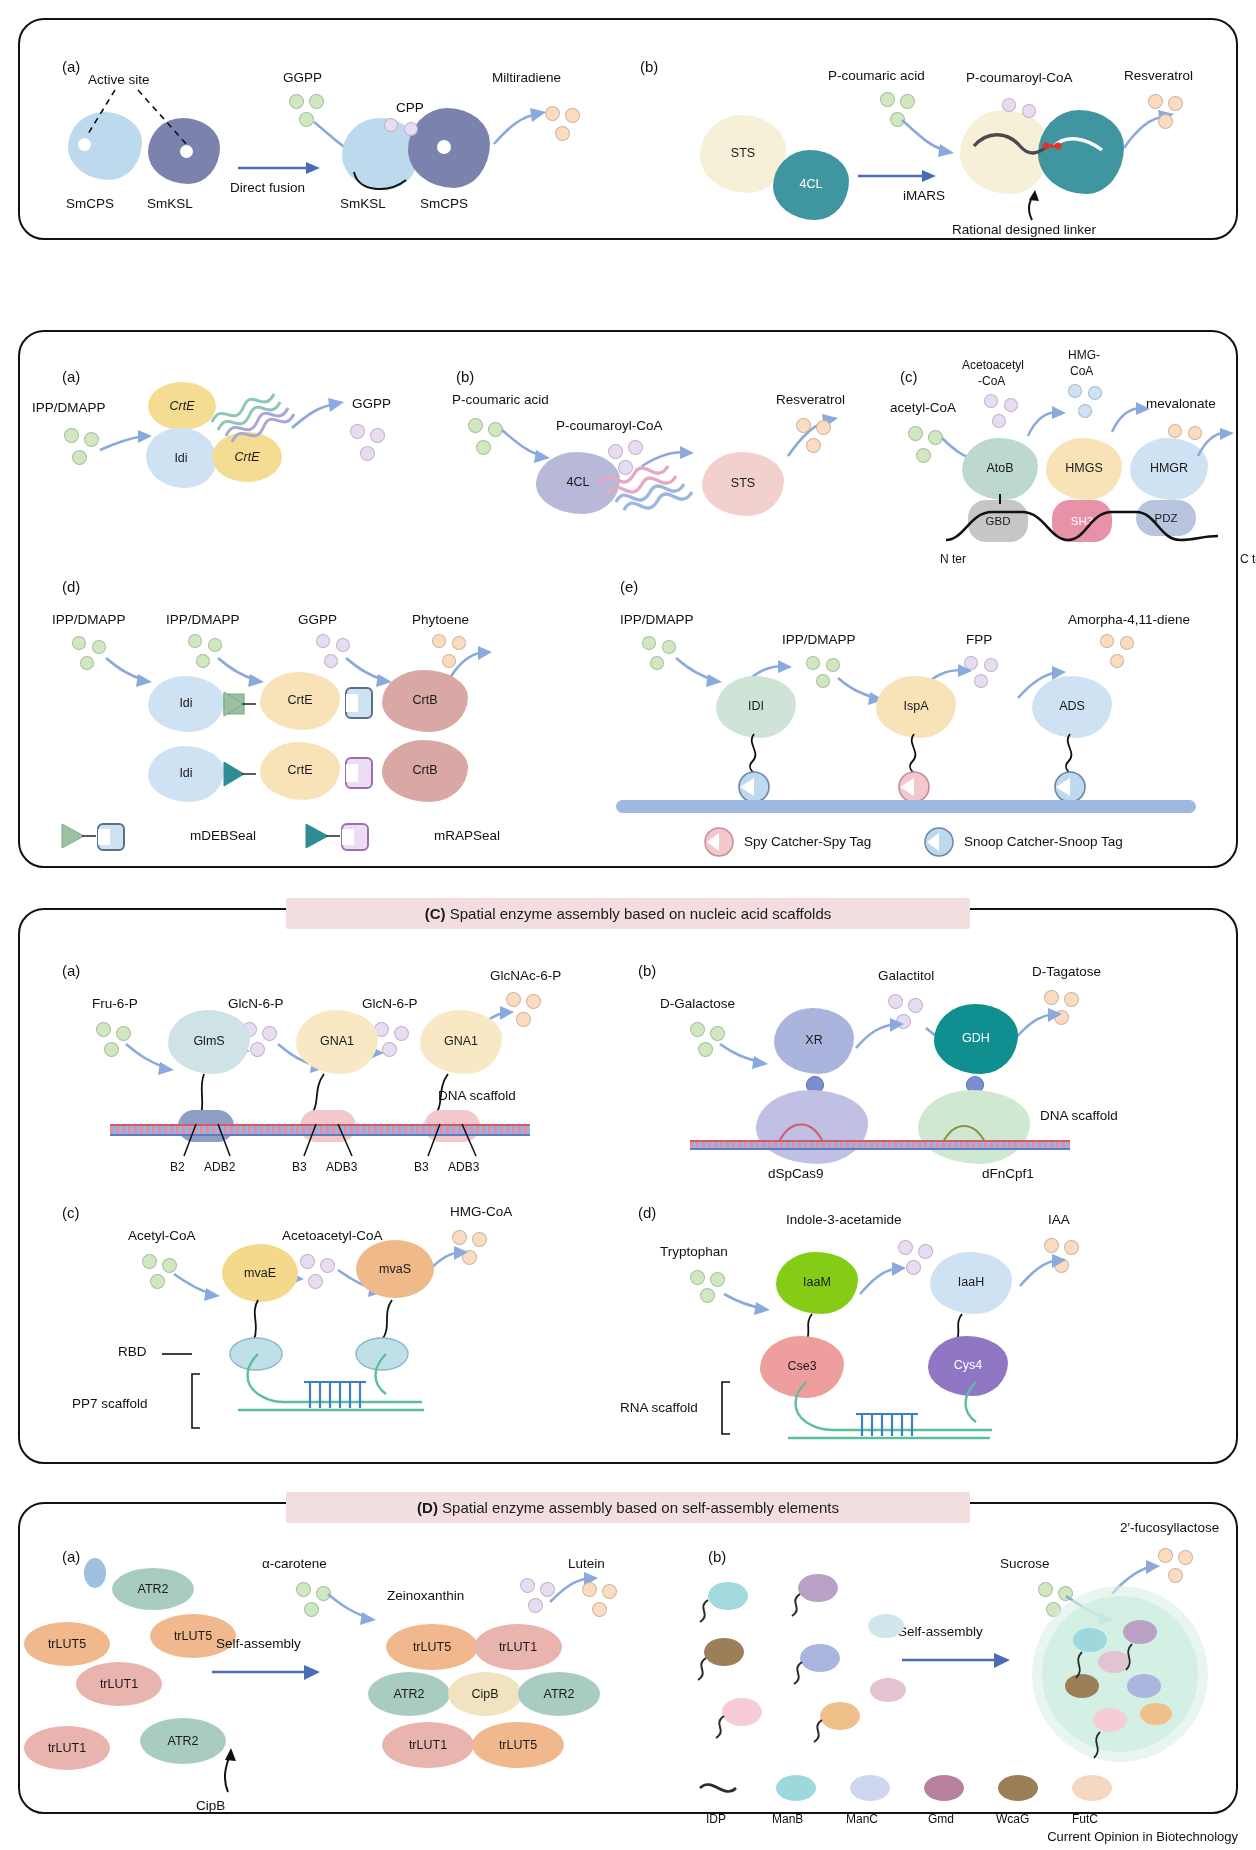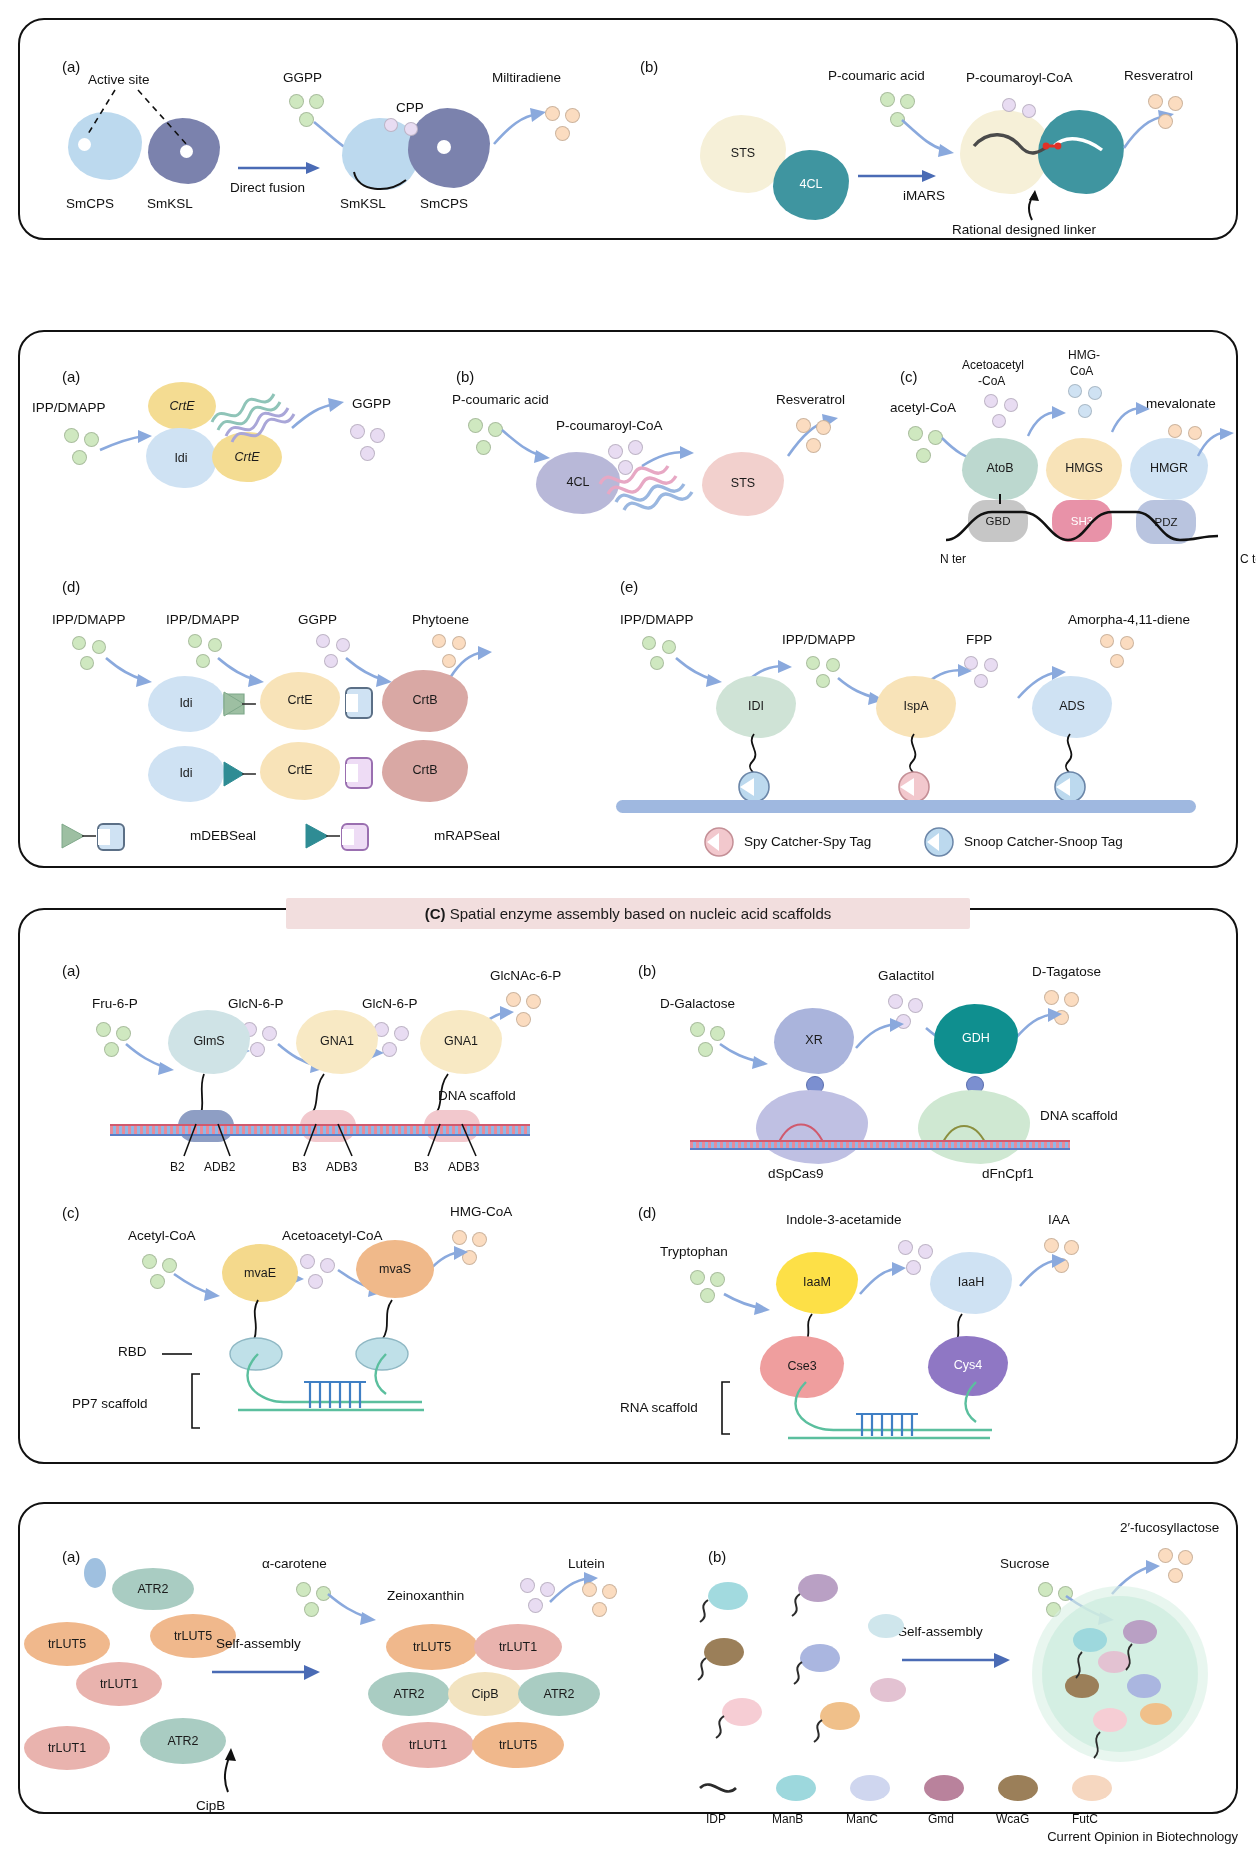--- a/index.html
+++ b/index.html
@@ -316,21 +316,21 @@
     <path d="M2,28 C10,12 18,6 30,4" stroke="#8aa9dd" stroke-width="2.4" fill="none"></path>
     <polygon points="24,0 38,5 24,12" fill="#8aa9dd"></polygon>
   </svg>
 
   <div class="ell" style="left:968px; top:500px; width:60px; height:42px; background:#c6c6c6; border-radius:18px;">
     <span style="font-size:11.5px">GBD</span>
   </div>
   <div class="ell" style="left:1052px; top:500px; width:60px; height:42px; background:#e892a8; border-radius:18px;">
     <span style="font-size:11.5px;color:#fff">SH3</span>
   </div>
-  <div class="ell" style="left:1136px; top:500px; width:60px; height:44px; background:#b9c4df; border-radius:18px;">
+  <div class="ell" style="left:1136px; top:500px; width:60px; height:36px; background:#b9c4df; border-radius:18px;">
     <span style="font-size:11.5px">PDZ</span>
   </div>
   <svg class="arrow" style="left:940px; top:496px;" width="290" height="56">
     <path d="M6,44 C24,44 30,16 52,16 L82,16 C104,16 110,44 128,44 C146,44 150,16 172,16
              L196,16 C216,16 220,44 240,44 C256,44 262,40 278,40" stroke="#111" stroke-width="2.6" fill="none"></path>
   </svg>
   <svg class="arrow" style="left:996px; top:494px;" width="10" height="12">
     <line x1="4" y1="0" x2="4" y2="10" stroke="#111" stroke-width="2"></line>
   </svg>
   <span class="lbl sm" style="left:940px; top:552px;">N ter</span>
@@ -746,21 +746,21 @@
   </svg>
   <svg class="arrow" style="left:930px; top:1268px;" width="56" height="40">
     <path d="M2,8 C16,16 26,20 40,22" stroke="#8aa9dd" stroke-width="2.6" fill="none"></path>
     <polygon points="34,16 48,24 32,29" fill="#8aa9dd"></polygon>
   </svg>
   <svg class="arrow" style="left:1018px; top:1254px;" width="56" height="42">
     <path d="M2,32 C16,16 26,8 40,6" stroke="#8aa9dd" stroke-width="2.6" fill="none"></path>
     <polygon points="34,0 48,6 34,14" fill="#8aa9dd"></polygon>
   </svg>
 
-  <div class="blob" style="left:776px; top:1252px; width:82px; height:62px; background:#fde047;">
+  <div class="blob" style="left:776px; top:1252px; width:82px; height:62px; background:#84cc16;">
     <span>IaaM</span>
   </div>
   <div class="blob" style="left:930px; top:1252px; width:82px; height:62px; background:#cfe2f3;">
     <span>IaaH</span>
   </div>
   <svg class="arrow" style="left:790px; top:1312px;" width="200" height="36">
     <path d="M22,2 C14,12 22,20 16,30" stroke="#111" stroke-width="1.8" fill="none"></path>
     <path d="M172,2 C164,12 172,20 166,30" stroke="#111" stroke-width="1.8" fill="none"></path>
   </svg>
 
@@ -784,20 +784,24 @@
       <line x1="172" y1="36" x2="172" y2="58"></line>
       <line x1="116" y1="36" x2="178" y2="36"></line>
     </g>
   </svg>
   <span class="lbl" style="left:620px; top:1400px;">RNA scaffold</span>
   <svg class="arrow" style="left:716px; top:1380px;" width="20" height="58">
     <path d="M14,2 L6,2 L6,54 L14,54" stroke="#111" stroke-width="1.6" fill="none"></path>
   </svg>
 
   <div class="panel" style="left:18px; top:1502px; width:1220px; height:312px;"></div>
+  <div class="panel-title" style="left:286px; top:1492px; width:684px;">
+    <b>(D)</b>
+    <span>Spatial enzyme assembly based on self-assembly elements</span>
+  </div>
 
   <span class="sub" style="left:62px; top:1548px;">(a)</span>
   <span class="sub" style="left:708px; top:1548px;">(b)</span>
 
   <div class="ell" style="left:112px; top:1568px; width:82px; height:42px; background:#a9ccc2; border-radius:50%;">
     <span>ATR2</span>
   </div>
   <div class="ell" style="left:84px; top:1558px; width:22px; height:30px; background:#9fc0e0; border-radius:50%;"></div>
   <div class="ell" style="left:24px; top:1622px; width:86px; height:44px; background:#f0b88c; border-radius:50%;">
     <span>trLUT5</span>

